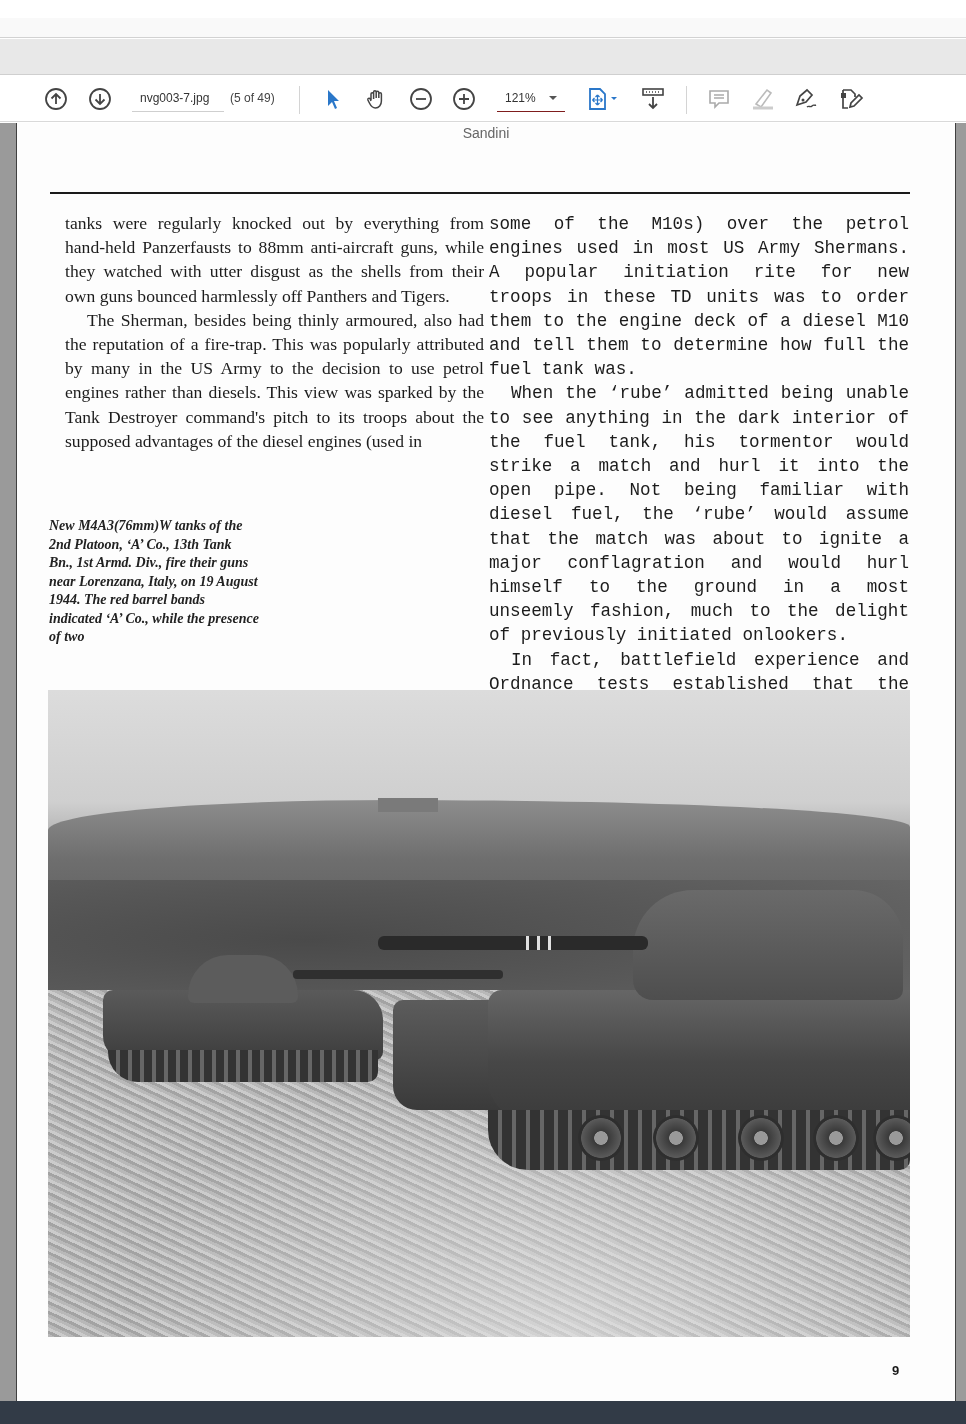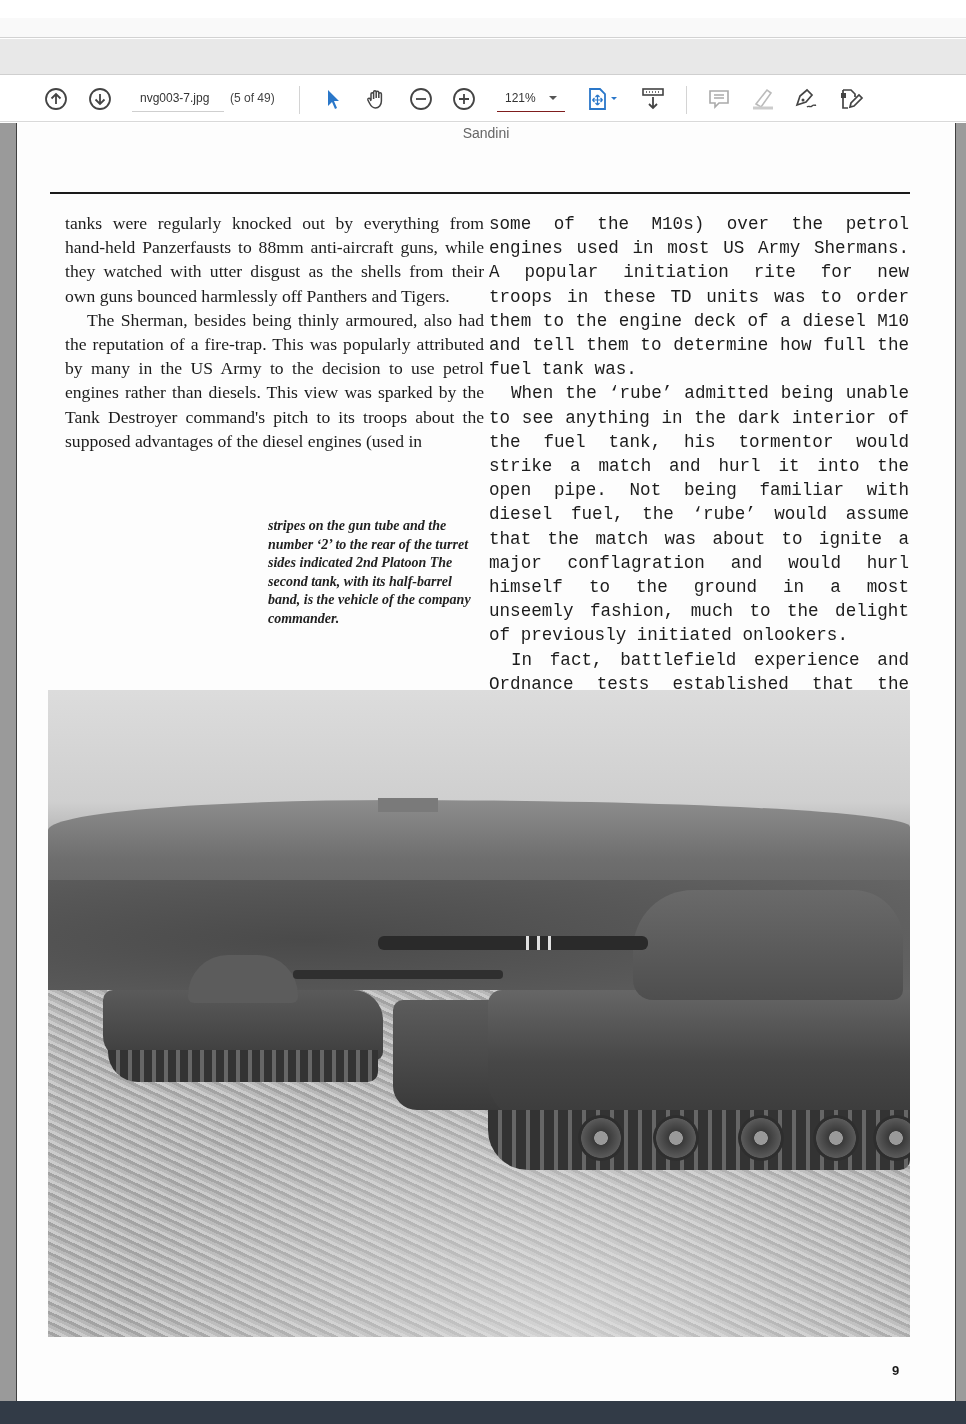--- a/index.html
+++ b/index.html
@@ -153,21 +153,21 @@
   <div class="left-gutter"></div>
   <div class="page">
     <div class="running-head">Sandini</div>
     <div class="rule"></div>
 
     <div class="col col-left">
       <p>tanks were regularly knocked out by everything from hand-held Panzerfausts to 88mm anti-aircraft guns, while they watched with utter disgust as the shells from their own guns bounced harmlessly off Panthers and Tigers.</p>
       <p class="ind">The Sherman, besides being thinly armoured, also had the reputation of a fire-trap. This was popularly attributed by many in the US Army to the decision to use petrol engines rather than diesels. This view was sparked by the Tank Destroyer command's pitch to its troops about the supposed advantages of the diesel engines (used in</p>
     </div>
 
-    <div class="caption cap-2">stripes on the gun tube and the number ‘2’ to the rear of the turret sides indicated 2nd Platoon The second tank, with its half-barrel band, is the vehicle of the company commander.</div>
+    <div class="caption cap-1">New M4A3(76mm)W tanks of the 2nd Platoon, ‘A’ Co., 13th Tank Bn., 1st Armd. Div., fire their guns near Lorenzana, Italy, on 19 August 1944. The red barrel bands indicated ‘A’ Co., while the presence of two</div>
 
     <div class="col col-right">
       <p>some of the M10s) over the petrol engines used in most US Army Shermans. A popular initiation rite for new troops in these TD units was to order them to the engine deck of a diesel M10 and tell them to determine how full the fuel tank was.</p>
       <p class="ind">When the ‘rube’ admitted being unable to see anything in the dark interior of the fuel tank, his tormentor would strike a match and hurl it into the open pipe. Not being familiar with diesel fuel, the ‘rube’ would assume that the match was about to ignite a major conflagration and would hurl himself to the ground in a most unseemly fashion, much to the delight of previously initiated onlookers.</p>
       <p class="ind"><span>In fact, battlefield experience and Ordnance tests established that the main cause of Sherman fires was ignition of the ammunition propellant. A lesser culprit was the occasional ignition of turret hydraulic oil, personal stowage or sometimes fuel. It was estimated that 60-90 per cent of Shermans</span><span class="caret-line"></span></p>
     </div>
 
     <div class="photo" title="M4A3(76mm)W Sherman tanks firing near Lorenzana, Italy">
       <div class="sky"></div>
       <div class="hills"></div>

